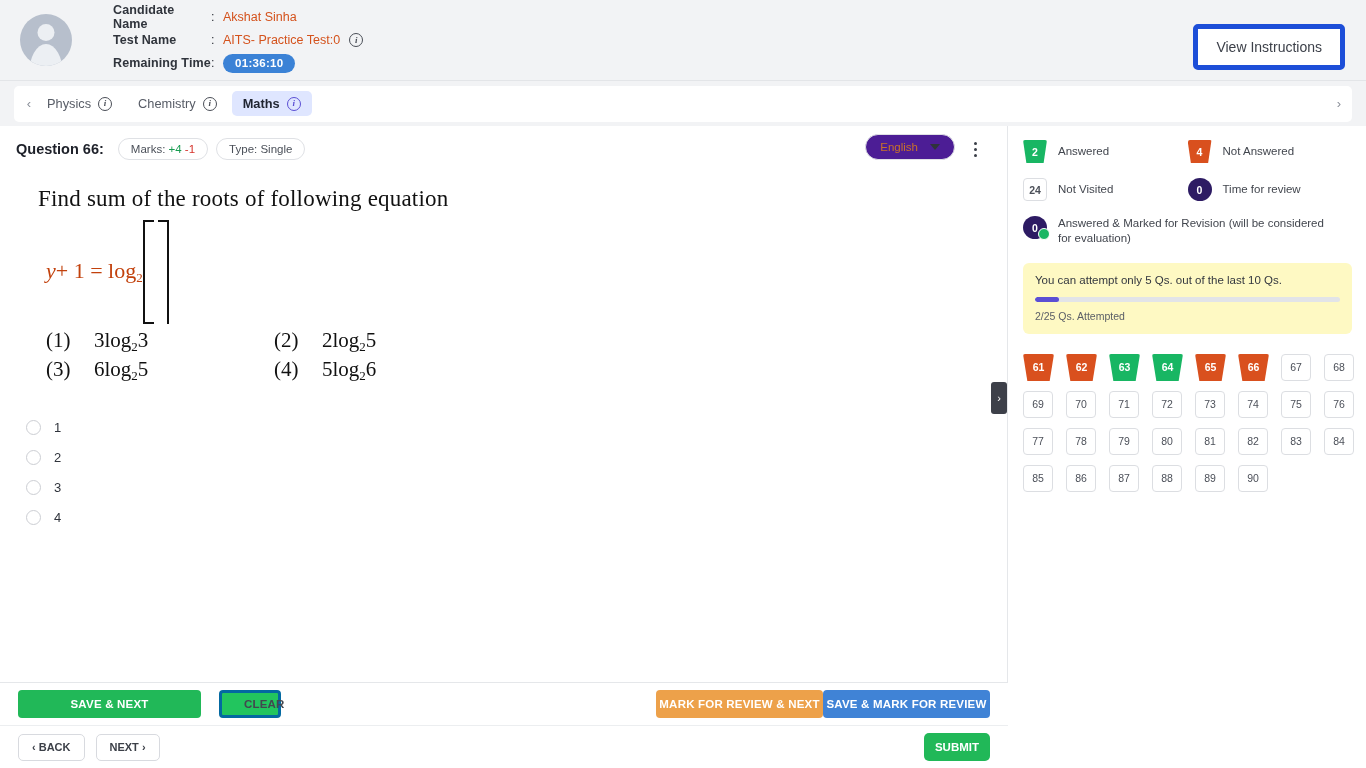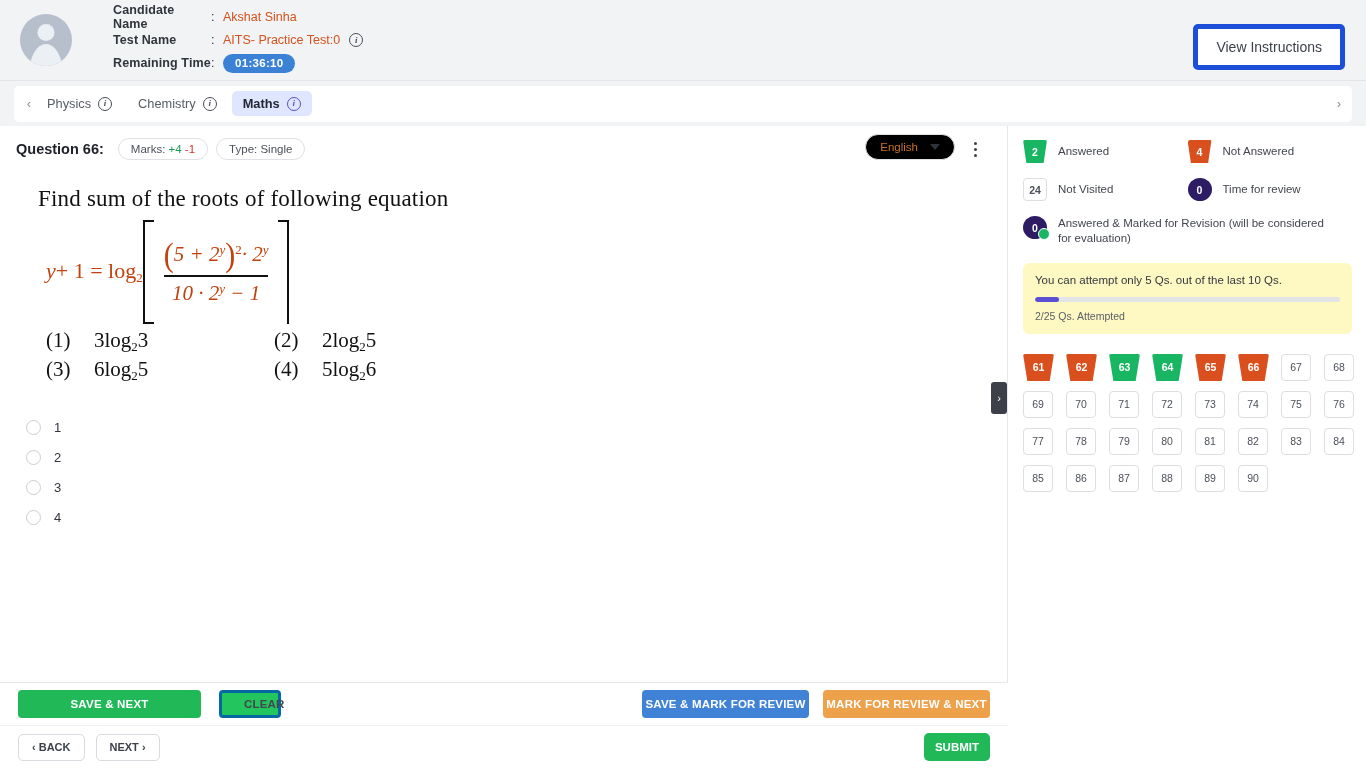--- a/index.html
+++ b/index.html
@@ -90,21 +90,21 @@
   .qtitle { font-size: 14.5px; font-weight: 700; color: #1d2029; margin-right: 14px; }
   .chip {
     border: 1px solid #dfe1e5; border-radius: 14px; background: #fff;
     padding: 4px 12px; font-size: 11.5px; color: #4b5059; margin-right: 8px;
   }
   .chip b { font-weight: 400; }
   .mk-pos { color: #169b4f; }
   .mk-neg { color: #d6332b; }
   .lang-select {
     position: absolute; right: 52px; top: 8px;
-    border: 1px solid #dfe1e5; border-radius: 16px; background: #000000;
+    border: 1px solid #dfe1e5; border-radius: 16px; background: #4c1d95;
     padding: 6px 14px; font-size: 11.5px; color: #c8712a;
     display: flex; align-items: center; gap: 12px; cursor: pointer;
   }
   .caret { width: 0; height: 0; border-left: 5px solid transparent;
            border-right: 5px solid transparent; border-top: 6px solid #2f333b; }
   .kebab { position: absolute; right: 26px; top: 12px; cursor: pointer;
            display: flex; flex-direction: column; gap: 3px; align-items: center;
            padding: 4px; }
   .kebab i { width: 3px; height: 3px; border-radius: 50%; background: #3a3e47; display: block; }
 
@@ -310,25 +310,20 @@
 
     <div class="qbody">
       <div class="qstem">Find sum of the roots of following equation</div>
 
       <div class="eq">
         <span class="eq-lhs">
           <i>y</i><span class="up">+ 1 =</span>
           <span class="up">log</span><span class="sub">2</span>
         </span>
         <span class="brk l"></span>
-        <span class="frac">
-          <span class="num"><span class="paren">(</span><span>5 + 2</span><span class="supi">y</span><span class="paren">)</span><span class="sup">2</span><span>· 2</span><span class="supi">y</span></span>
-          <span class="bar"></span>
-          <span class="den"><span>10 · 2</span><span class="supi">y</span> <span>− 1</span></span>
-        </span>
         <span class="brk r"></span>
       </div>
 
       <div class="opts-img">
         <div class="opts-row">
           <span class="opt-num">(1)</span>
           <span class="opt-txt"><span>3log</span><span class="sub">2</span><span>3</span></span>
           <span class="opt-num">(2)</span>
           <span class="opt-txt"><span>2log</span><span class="sub">2</span><span>5</span></span>
         </div>
@@ -360,22 +355,22 @@
       </div>
     </div>
   </div>
 
   <div class="collapse-handle">›</div>
 
   <div class="actionbar">
     <button class="btn btn-save-next">SAVE &amp; NEXT</button>
     <button class="btn btn-clear">CLEAR</button>
     <span class="spacer"></span>
+    <button class="btn btn-mark-next">MARK FOR REVIEW &amp; NEXT</button>
     <button class="btn btn-save-mark">SAVE &amp; MARK FOR REVIEW</button>
-    <button class="btn btn-mark-next">MARK FOR REVIEW &amp; NEXT</button>
   </div>
 
   <div class="navbar">
     <button class="btn-nav">‹ BACK</button>
     <button class="btn-nav btn-next">NEXT ›</button>
     <span class="spacer"></span>
     <button class="btn-submit">SUBMIT</button>
   </div>
 
   <div class="sidebar">

